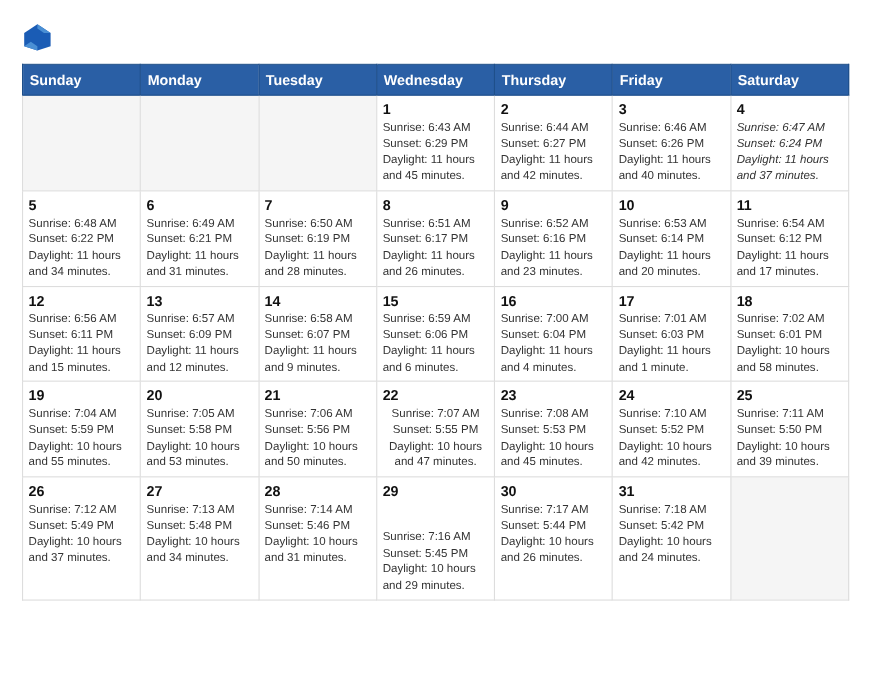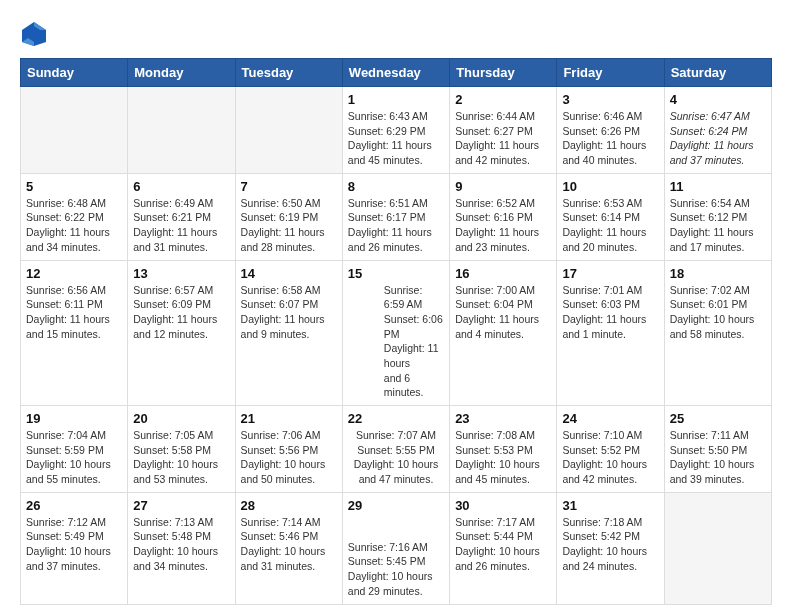--- a/index.html
+++ b/index.html
@@ -233,21 +233,21 @@
           </td>
           <td>
             <div class="day-number">14</div>
             <div class="day-info" style="white-space: pre-line;">Sunrise: 6:58 AM
 Sunset: 6:07 PM
 Daylight: 11 hours
 and 9 minutes.</div>
           </td>
           <td>
             <div class="day-number">15</div>
-            <div class="day-info" style="white-space: pre-line; margin-left: 36px;">Sunrise: 6:59 AM
+            <div class="day-info" style="white-space: pre-line;">Sunrise: 6:59 AM
 Sunset: 6:06 PM
 Daylight: 11 hours
 and 6 minutes.</div>
           </td>
           <td>
             <div class="day-number">16</div>
             <div class="day-info" style="white-space: pre-line;">Sunrise: 7:00 AM
 Sunset: 6:04 PM
 Daylight: 11 hours
 and 4 minutes.</div>

